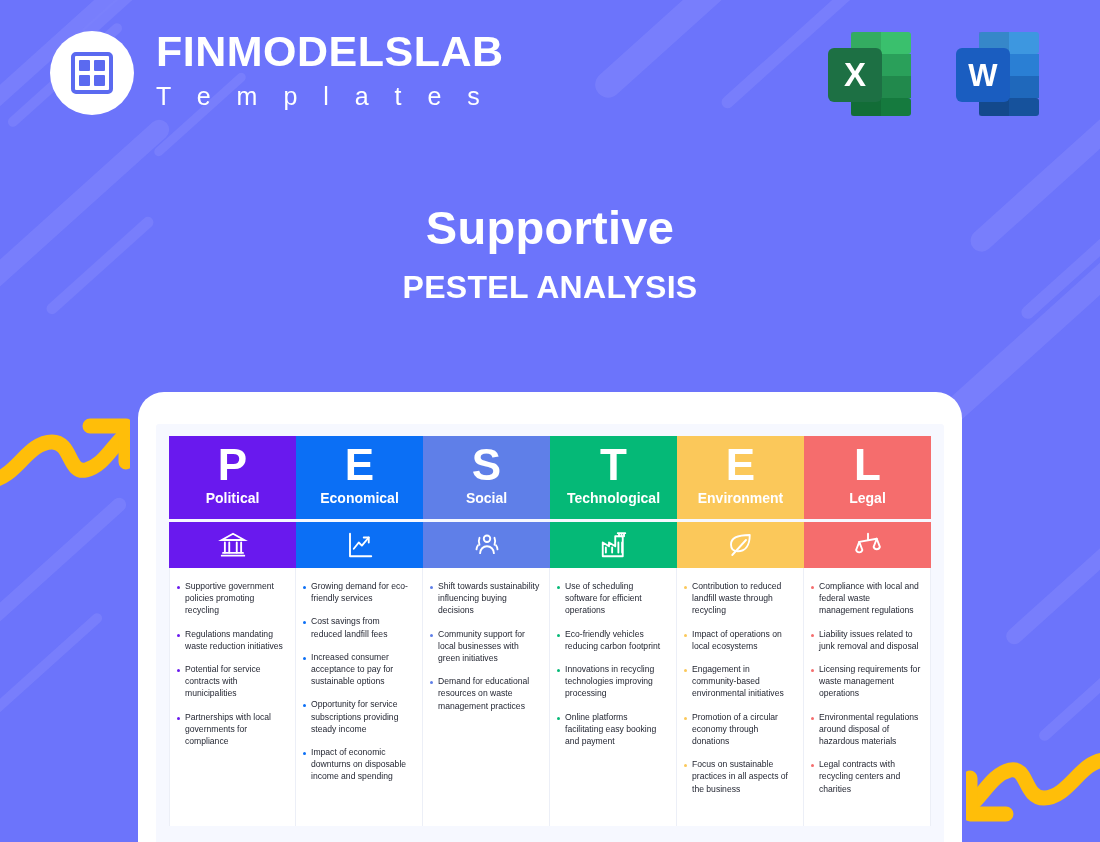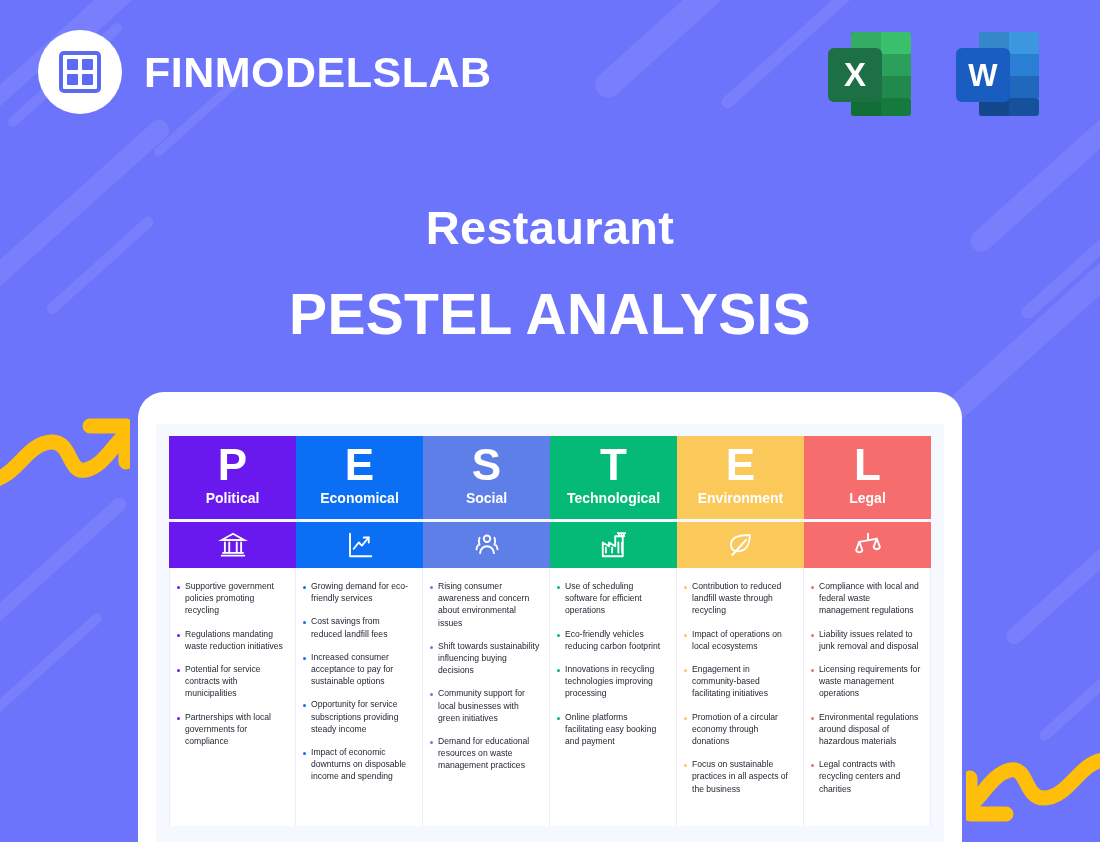--- a/index.html
+++ b/index.html
@@ -11,39 +11,39 @@
     overflow:hidden;
   }
 
   
   .brush-layer { position:absolute; inset:0; overflow:hidden; pointer-events:none; }
   .brush { position:absolute; background:#7a80fc; border-radius:40px; transform:rotate(-42deg); opacity:.85; }
 
   
   .topbar { position:absolute; top:0; left:0; width:1100px; height:150px; }
 
-  .logo-wrap { position:absolute; left:38px; top:30px; display:flex; align-items:center; gap:22px; }
+  .logo-wrap { position:absolute; left:50px; top:30px; display:flex; align-items:center; gap:22px; }
   .logo-circle {
     width:84px; height:84px; border-radius:50%; background:#fff;
     display:flex; align-items:center; justify-content:center; flex:none;
   }
   .logo-grid { width:42px; height:42px; border:4px solid #5b6af0; border-radius:5px;
     display:grid; grid-template-columns:1fr 1fr; grid-template-rows:1fr 1fr; gap:4px; padding:4px; }
   .logo-grid i { background:#5b6af0; border-radius:1px; display:block; }
   .logo-text { display:flex; flex-direction:column; }
   .logo-name { color:#fff; font-size:43px; font-weight:bold; letter-spacing:.5px; line-height:1; }
   .logo-sub { color:#fff; font-size:25px; letter-spacing:9.5px; line-height:1.5; font-weight:300; margin-top:5px; }
 
   .apps { position:absolute; right:52px; top:24px; display:flex; gap:28px; }
   .app-icon { position:relative; width:100px; height:100px; }
 
   
   .titles { position:absolute; top:200px; left:0; width:1100px; text-align:center; color:#fff; }
   .title-main { font-size:47px; font-weight:bold; line-height:1.18; letter-spacing:.3px; }
-  .title-sub { font-size:57px; font-weight:bold; letter-spacing:.3px; margin-top:26px; }
+  .title-sub { font-size:32px; font-weight:bold; letter-spacing:.3px; margin-top:14px; }
 
   
   .tablet {
     position:absolute; left:138px; top:392px; width:824px; height:470px;
     background:#fff; border-radius:26px 26px 0 0; padding:32px 18px 0 18px;
   }
   .screen { width:788px; height:440px; background:#f6f8ff; border-radius:3px; padding:12px 13px 0 13px; }
 
   
   .pestel { width:762px; display:flex; }
@@ -92,20 +92,21 @@
     <div class="logo-circle">
       <div class="logo-grid">
         <i></i>
           <i></i>
           <i></i>
           <i></i>
       </div>
     </div>
     <div class="logo-text">
       <div class="logo-name">FINMODELSLAB</div>
+      <div class="logo-sub">T e m p l a t e s</div>
     </div>
   </div>
 
   <div class="apps">
 
     <div class="app-icon">
       <svg viewBox="0 0 100 100" width="100" height="100">
         <rect x="31" y="8" width="60" height="22" rx="3" fill="#3ac06d"></rect>
         <rect x="31" y="30" width="60" height="22" fill="#2aa05a"></rect>
         <rect x="31" y="52" width="60" height="22" fill="#21894c"></rect>
@@ -125,21 +126,21 @@
         <rect x="31" y="8" width="30" height="84" fill="#000" opacity=".10"></rect>
         <rect x="8" y="24" width="54" height="54" rx="6" fill="#1a5dc0"></rect>
         <text x="35" y="62" font-family="Liberation Sans, sans-serif" font-size="31" font-weight="bold" fill="#fff" text-anchor="middle">W</text>
       </svg>
     </div>
 
   </div>
 </div>
 
 <div class="titles">
-  <div class="title-main">Restaurant</div>
+  <div class="title-main">Supportive</div>
   <div class="title-sub">PESTEL ANALYSIS</div>
 </div>
 
 <svg style="position:absolute;left:-10px;top:398px;" width="140" height="92">
   <path d="M2,82 C25,80 38,44 62,44 C82,44 78,76 96,72 C112,68 120,52 132,40" stroke="#ffbe09" stroke-width="15" fill="none" stroke-linecap="round"></path>
   <path d="M100,28 L136,28 L136,64" stroke="#ffbe09" stroke-width="15" fill="none" stroke-linecap="round" stroke-linejoin="round"></path>
 </svg>
 
 <svg style="position:absolute;right:-6px;top:752px;" width="140" height="92">
   <path d="M138,8 C114,10 102,46 78,46 C58,46 62,14 44,18 C28,22 20,38 8,50" stroke="#ffbe09" stroke-width="15" fill="none" stroke-linecap="round"></path>
@@ -236,24 +237,20 @@
             <path d="M6 6.2a7 7 0 0 0 0 5.6"></path>
               <path d="M18 6.2a7 7 0 0 1 0 5.6"></path>
             <path d="M3.6 15.5a6 6 0 0 1 1.2-3.3"></path>
               <path d="M20.4 15.5a6 6 0 0 0-1.2-3.3"></path>
           </svg>
         </div>
         <div class="body">
           <ul>
             <li>
                 <span class="dot" style="background:#5f7fe8"></span>
-                <span class="txt">Rising consumer awareness and concern about environmental issues</span>
-              </li>
-            <li>
-                <span class="dot" style="background:#5f7fe8"></span>
                 <span class="txt">Shift towards sustainability influencing buying decisions</span>
               </li>
             <li>
                 <span class="dot" style="background:#5f7fe8"></span>
                 <span class="txt">Community support for local businesses with green initiatives</span>
               </li>
             <li>
                 <span class="dot" style="background:#5f7fe8"></span>
                 <span class="txt">Demand for educational resources on waste management practices</span>
               </li>
@@ -311,21 +308,21 @@
             <li>
                 <span class="dot" style="background:#fbc85a"></span>
                 <span class="txt">Contribution to reduced landfill waste through recycling</span>
               </li>
             <li>
                 <span class="dot" style="background:#fbc85a"></span>
                 <span class="txt">Impact of operations on local ecosystems</span>
               </li>
             <li>
                 <span class="dot" style="background:#fbc85a"></span>
-                <span class="txt">Engagement in community-based facilitating initiatives</span>
+                <span class="txt">Engagement in community-based environmental initiatives</span>
               </li>
             <li>
                 <span class="dot" style="background:#fbc85a"></span>
                 <span class="txt">Promotion of a circular economy through donations</span>
               </li>
             <li>
                 <span class="dot" style="background:#fbc85a"></span>
                 <span class="txt">Focus on sustainable practices in all aspects of the business</span>
               </li>
           </ul>

